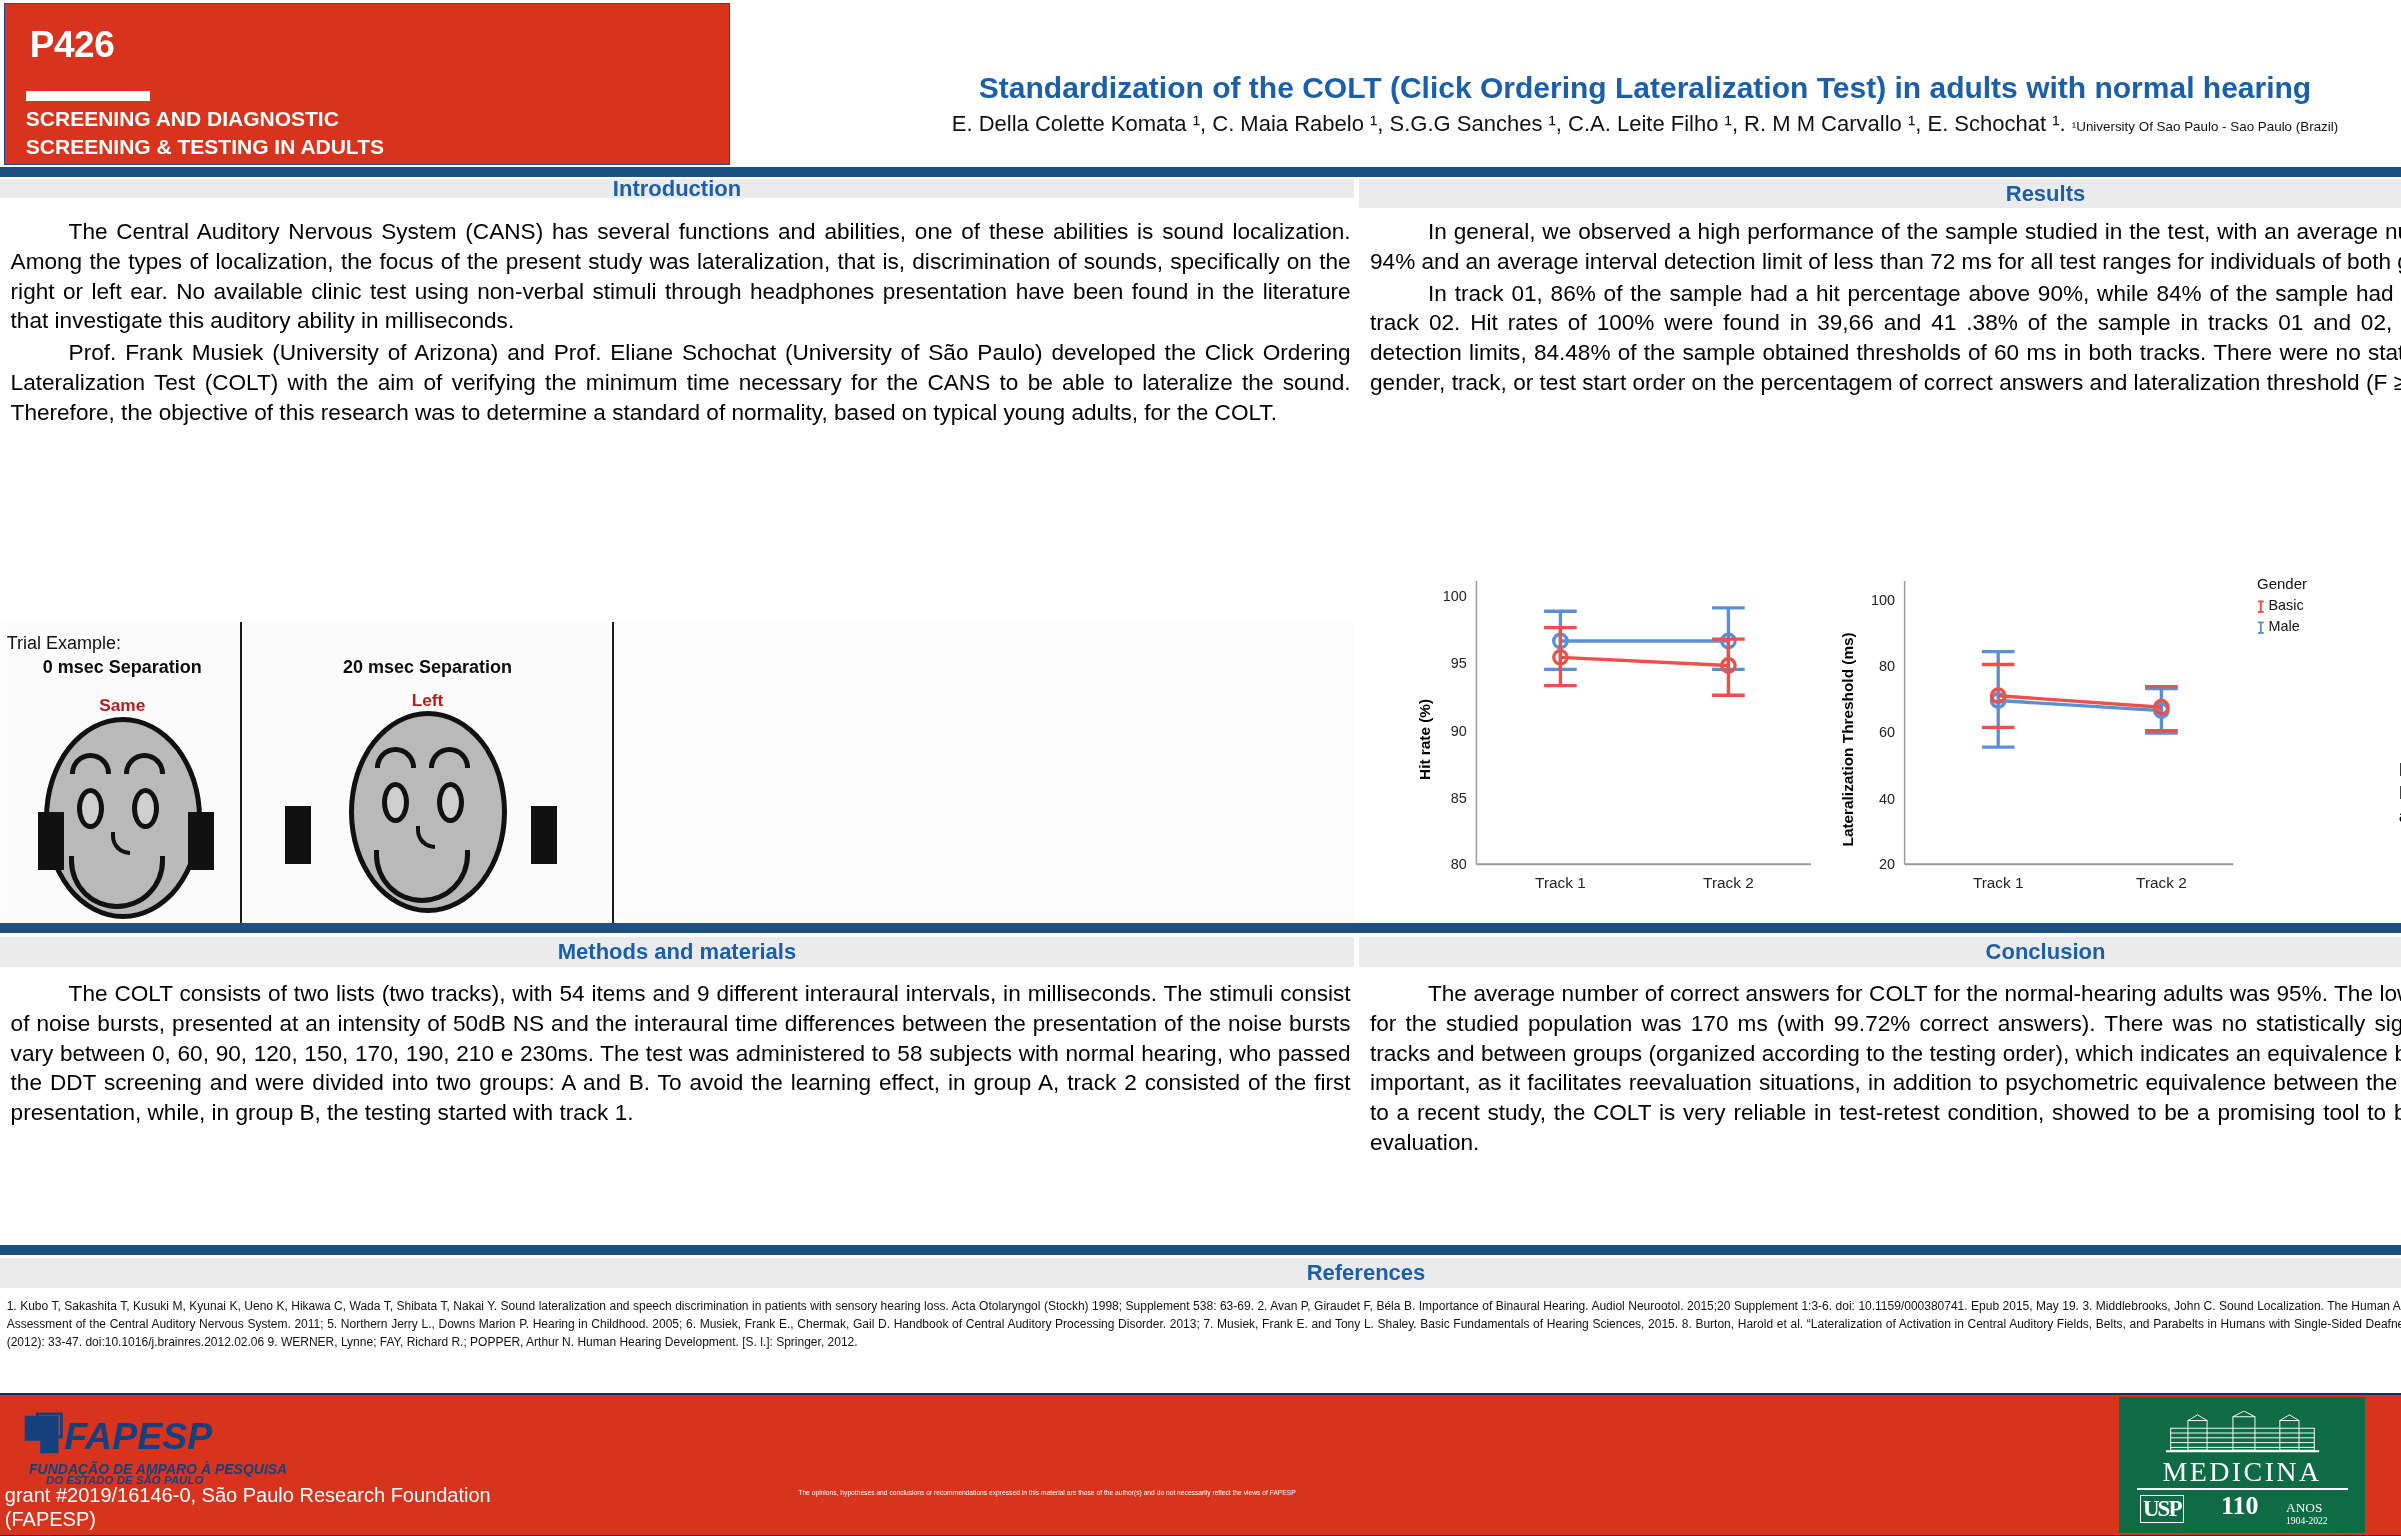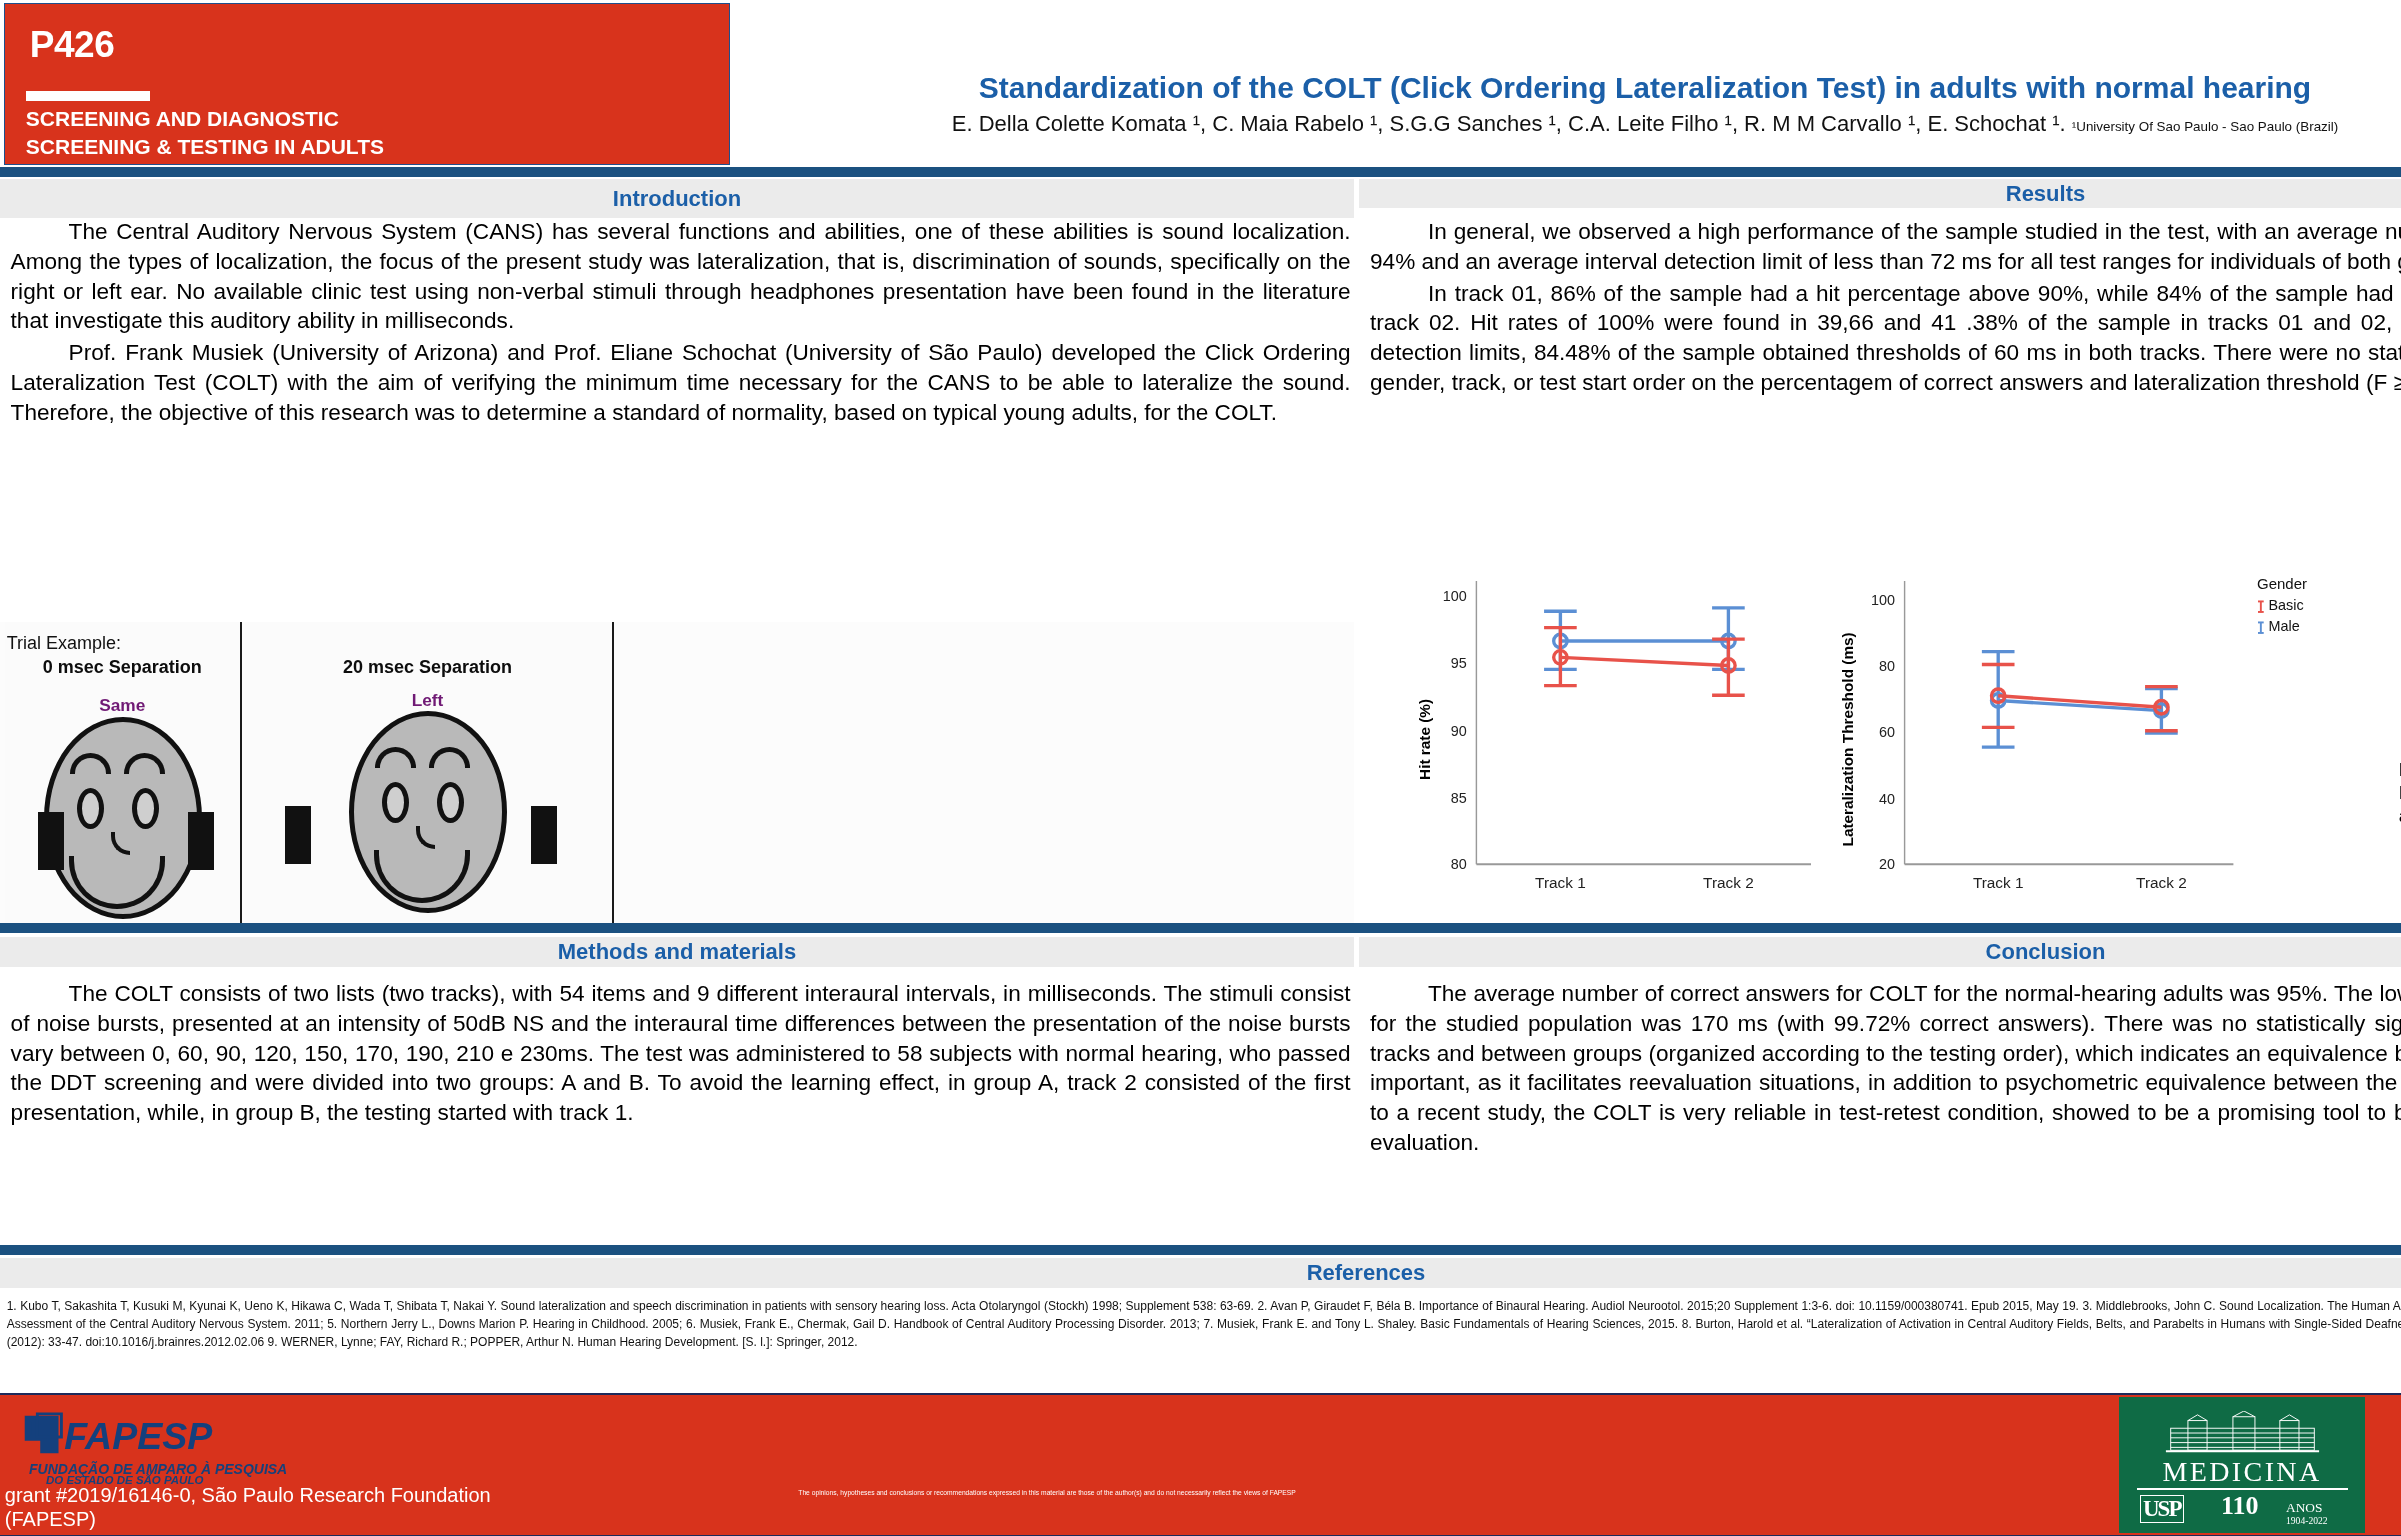--- a/index.html
+++ b/index.html
@@ -50,21 +50,21 @@
     text-align: justify; text-justify: inter-word;
   }
   .body-text p { text-indent: 58px; margin: 0 0 1.9px 0; }
 
   
   .trial-wrap { position:absolute; left:0px; top:622px; width:1354px; height:301px; background:#fcfcfc; }
   .trial-label { position:absolute; left:6.7px; top:633px; font-size:18px; color:#111; z-index:4; }
   .trial-cell { position:absolute; top:622px; height:301px; background:#fbfbfb; }
   .trial-div { position:absolute; top:622px; width:1.9px; height:301px; background:#1a1a1a; }
   .trial-cap { position:absolute; width:100%; text-align:center; font-size:18px; font-weight:bold; color:#0d0d0d; }
-  .trial-lat { position:absolute; width:100%; text-align:center; font-size:17.3px; font-weight:bold; color:#701a75; }
+  .trial-lat { position:absolute; width:100%; text-align:center; font-size:17.3px; font-weight:bold; color:#b91c1c; }
   .face {
     position:absolute; width:158px; height:202px; border-radius:50%;
     background:#b9b9b9; border: 5.3px solid #111;
   }
   .eyebrow { position:absolute; width:41px; height:21px; border:5.8px solid #111; border-bottom:none;
              border-radius: 43px 43px 0 0; }
   .eye { position:absolute; width:27px; height:41px; border-radius:50%; border:5.3px solid #111; background:#cfcfcf;}
   .nose { position:absolute; width:19px; height:23px; border:4.3px solid #111; border-top:none; border-right:none;
           border-radius: 0 0 0 19px; }
   .mouth { position:absolute; width:96px; height:53px; border:5.8px solid #111; border-top:none;
@@ -126,21 +126,21 @@
     <div class="hdr-title">Standardization of the COLT (Click Ordering Lateralization Test) in adults with normal hearing</div>
     <div class="hdr-authors">
       <span>E. Della Colette Komata ¹, C. Maia Rabelo ¹, S.G.G Sanches ¹, C.A. Leite Filho ¹, R. M M Carvallo ¹, E. Schochat ¹.</span>
       <span class="hdr-affil">¹University Of Sao Paulo - Sao Paulo (Brazil)</span>
     </div>
 
   </div>
 
   <div class="bar-blue" style="left:0; top:167px; width:2732px; height:9.6px;"></div>
 
-  <div class="sec-head" style="left:0; top:179px; width:1354px; height:39px;">Introduction</div>
+  <div class="sec-head" style="left:0; top:179px; width:1354px; height:19px;">Introduction</div>
 
   <div class="body-text" style="left:10.6px; top:217px; width:1340px;">
     <p>The Central Auditory Nervous System (CANS) has several functions and abilities, one of these abilities is sound localization. Among the types of localization, the focus of the present study was lateralization, that is, discrimination of sounds, specifically on the right or left ear. No available clinic test using non-verbal stimuli through headphones presentation have been found in the literature that investigate this auditory ability in milliseconds.</p>
     <p>Prof. Frank Musiek (University of Arizona) and Prof. Eliane Schochat (University of São Paulo) developed the Click Ordering Lateralization Test (COLT) with the aim of verifying the minimum time necessary for the CANS to be able to lateralize the sound. Therefore, the objective of this research was to determine a standard of normality, based on typical young adults, for the COLT.</p>
   </div>
 
   <div class="trial-wrap"></div>
   <div class="trial-label">Trial Example:</div>
 
   <div class="trial-div" style="left:240px;"></div>

